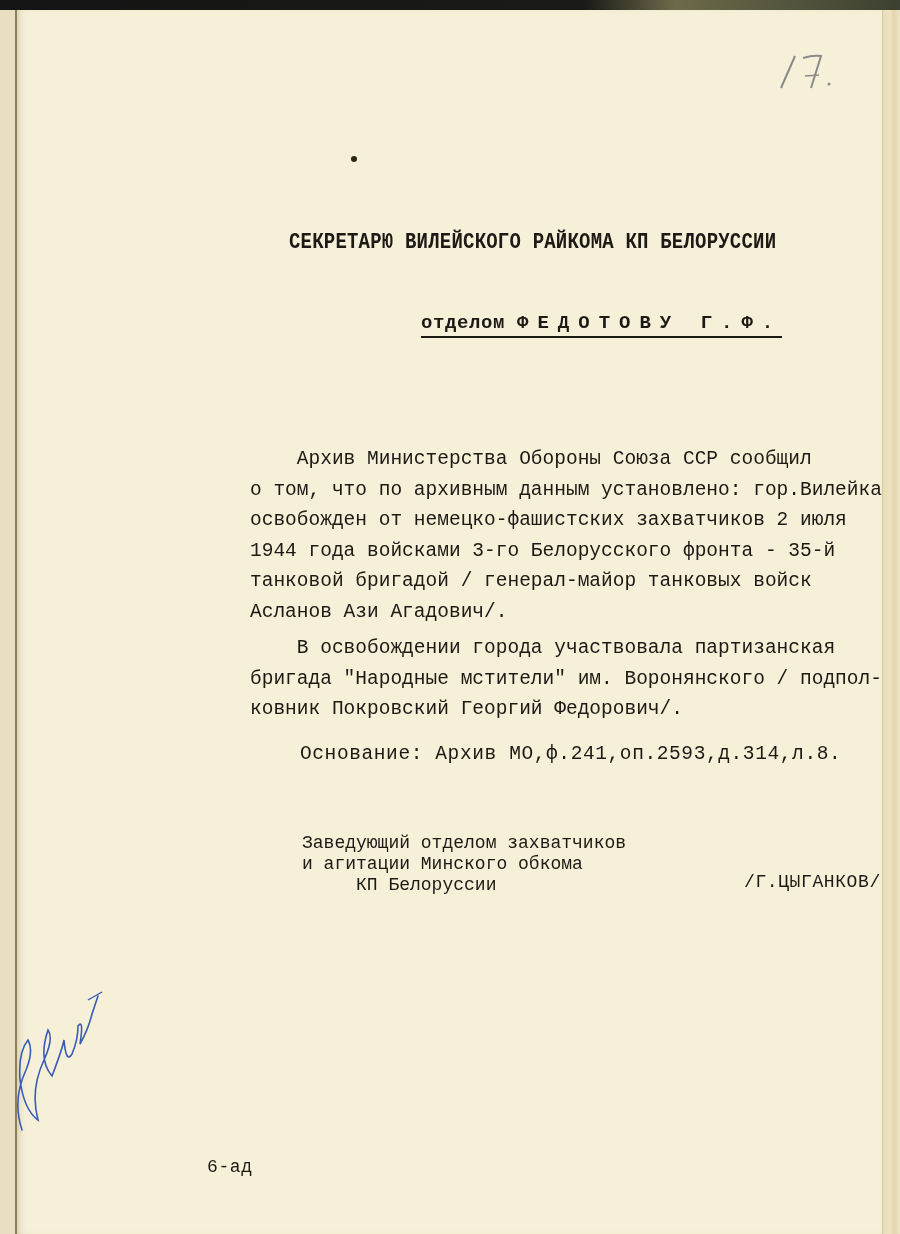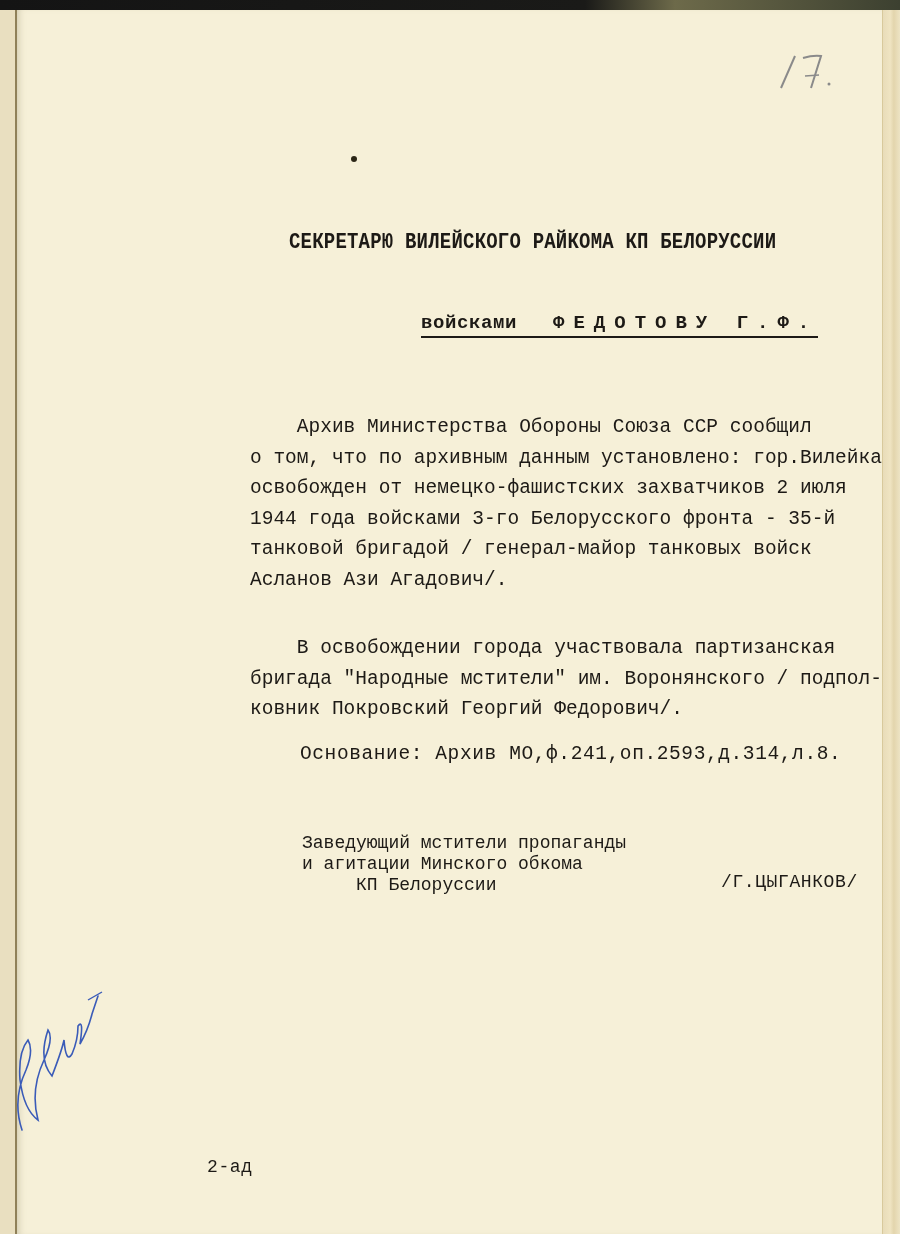--- a/index.html
+++ b/index.html
@@ -24,27 +24,27 @@
     box-shadow: inset 6px 0 8px -6px rgba(90,80,40,0.35);
   }
   .right-edge {
     position: absolute; left: 882px; top: 10px; width: 18px; height: 1224px;
     background: linear-gradient(90deg, #e8dcb9 0%, #efe4c2 40%, #e3d5ad 60%, #efe6c8 100%);
     border-left: 1px solid #d8c99c;
   }
   .t { position: absolute; white-space: pre; font-size: 19px; letter-spacing: 0.6px; line-height: 1; }
   .heading { left: 289px; top: 232px; font-size: 19px; letter-spacing: 0.2px; font-weight: bold; transform: scaleY(1.15); transform-origin: left top; }
   .addressee { left: 421px; top: 314px; font-weight: bold; border-bottom: 2px solid #1d1a16; padding-bottom: 3px; }
-  .addressee .spaced { letter-spacing: 9px; margin-left: 24px; }
+  .addressee .spaced { letter-spacing: 9px; }
   .para { position: absolute; left: 250px; width: 620px; font-size: 19.5px; line-height: 30.5px; white-space: pre; }
-  .p1 { top: 412px; }
+  .p1 { top: 444px; }
   .p2 { top: 633px; }
   .basis { left: 300px; top: 745px; font-size: 19.5px; }
   .sig-block { position: absolute; left: 302px; top: 833px; font-size: 18px; line-height: 21px; white-space: pre; }
-  .sig-name { left: 721px; top: 873px; font-size: 18px; }
+  .sig-name { left: 744px; top: 873px; font-size: 18px; }
   .footer-code { left: 207px; top: 1158px; font-size: 18px; }
   .page-num { position: absolute; left: 773px; top: 50px; }
   .signature { position: absolute; left: 8px; top: 990px; }
   .dot { position: absolute; left: 351px; top: 156px; width: 6px; height: 6px; border-radius: 50%; background: #2b2616; }
 </style>
 </head>
 <body>
 
 <div class="top-bar"></div>
 <div class="left-spine"></div>
@@ -57,39 +57,39 @@
   <svg width="70" height="45" viewBox="0 0 70 45">
     <path d="M8 38 L22 6" stroke="#8a8a8a" stroke-width="2" fill="none"></path>
     <path d="M30 8 Q40 5 48 6 L38 38" stroke="#8a8a8a" stroke-width="2" fill="none"></path>
     <path d="M32 26 L46 25" stroke="#8a8a8a" stroke-width="1.5" fill="none"></path>
     <circle cx="56" cy="34" r="1.5" fill="#8a8a8a"></circle>
   </svg>
 </div>
 
 <div class="t heading">СЕКРЕТАРЮ ВИЛЕЙСКОГО РАЙКОМА КП БЕЛОРУССИИ</div>
 
-<div class="t addressee"><span>войсками</span> <span class="spaced">ФЕДОТОВУ Г.Ф.</span></div>
+<div class="t addressee"><span>отделом</span> <span class="spaced">ФЕДОТОВУ Г.Ф.</span></div>
 
 <div class="para p1">    Архив Министерства Обороны Союза ССР сообщил
 о том, что по архивным данным установлено: гор.Вилейка
 освобожден от немецко-фашистских захватчиков 2 июля
 1944 года войсками 3-го Белорусского фронта - 35-й
 танковой бригадой / генерал-майор танковых войск
 Асланов Ази Агадович/.</div>
 <div class="para p2">    В освобождении города участвовала партизанская
 бригада "Народные мстители" им. Воронянского / подпол-
 ковник Покровский Георгий Федорович/.</div>
 
 <div class="t basis">Основание: Архив МО,ф.241,оп.2593,д.314,л.8.</div>
 
-<div class="sig-block">Заведующий мстители пропаганды
+<div class="sig-block">Заведующий отделом захватчиков
 и агитации Минского обкома
      КП Белоруссии</div>
 <div class="t sig-name">/Г.ЦЫГАНКОВ/</div>
 
 <div class="signature">
   <svg width="100" height="160" viewBox="0 0 100 160">
     <path d="M14 140 Q4 110 18 80 Q26 60 20 50 Q10 62 12 90 Q16 120 30 130 Q22 100 36 70 Q46 48 40 40 Q30 70 44 86 Q54 60 56 50 Q58 74 64 64 Q70 50 70 36 Q76 28 72 54 Q80 40 84 24 L90 6" stroke="#3a5bb8" stroke-width="1.6" fill="none" stroke-linecap="round"></path>
     <path d="M80 10 L94 2" stroke="#3a5bb8" stroke-width="1.4" fill="none"></path>
   </svg>
 </div>
 
-<div class="t footer-code">2-ад</div>
+<div class="t footer-code">6-ад</div>
 
 </body></html>

